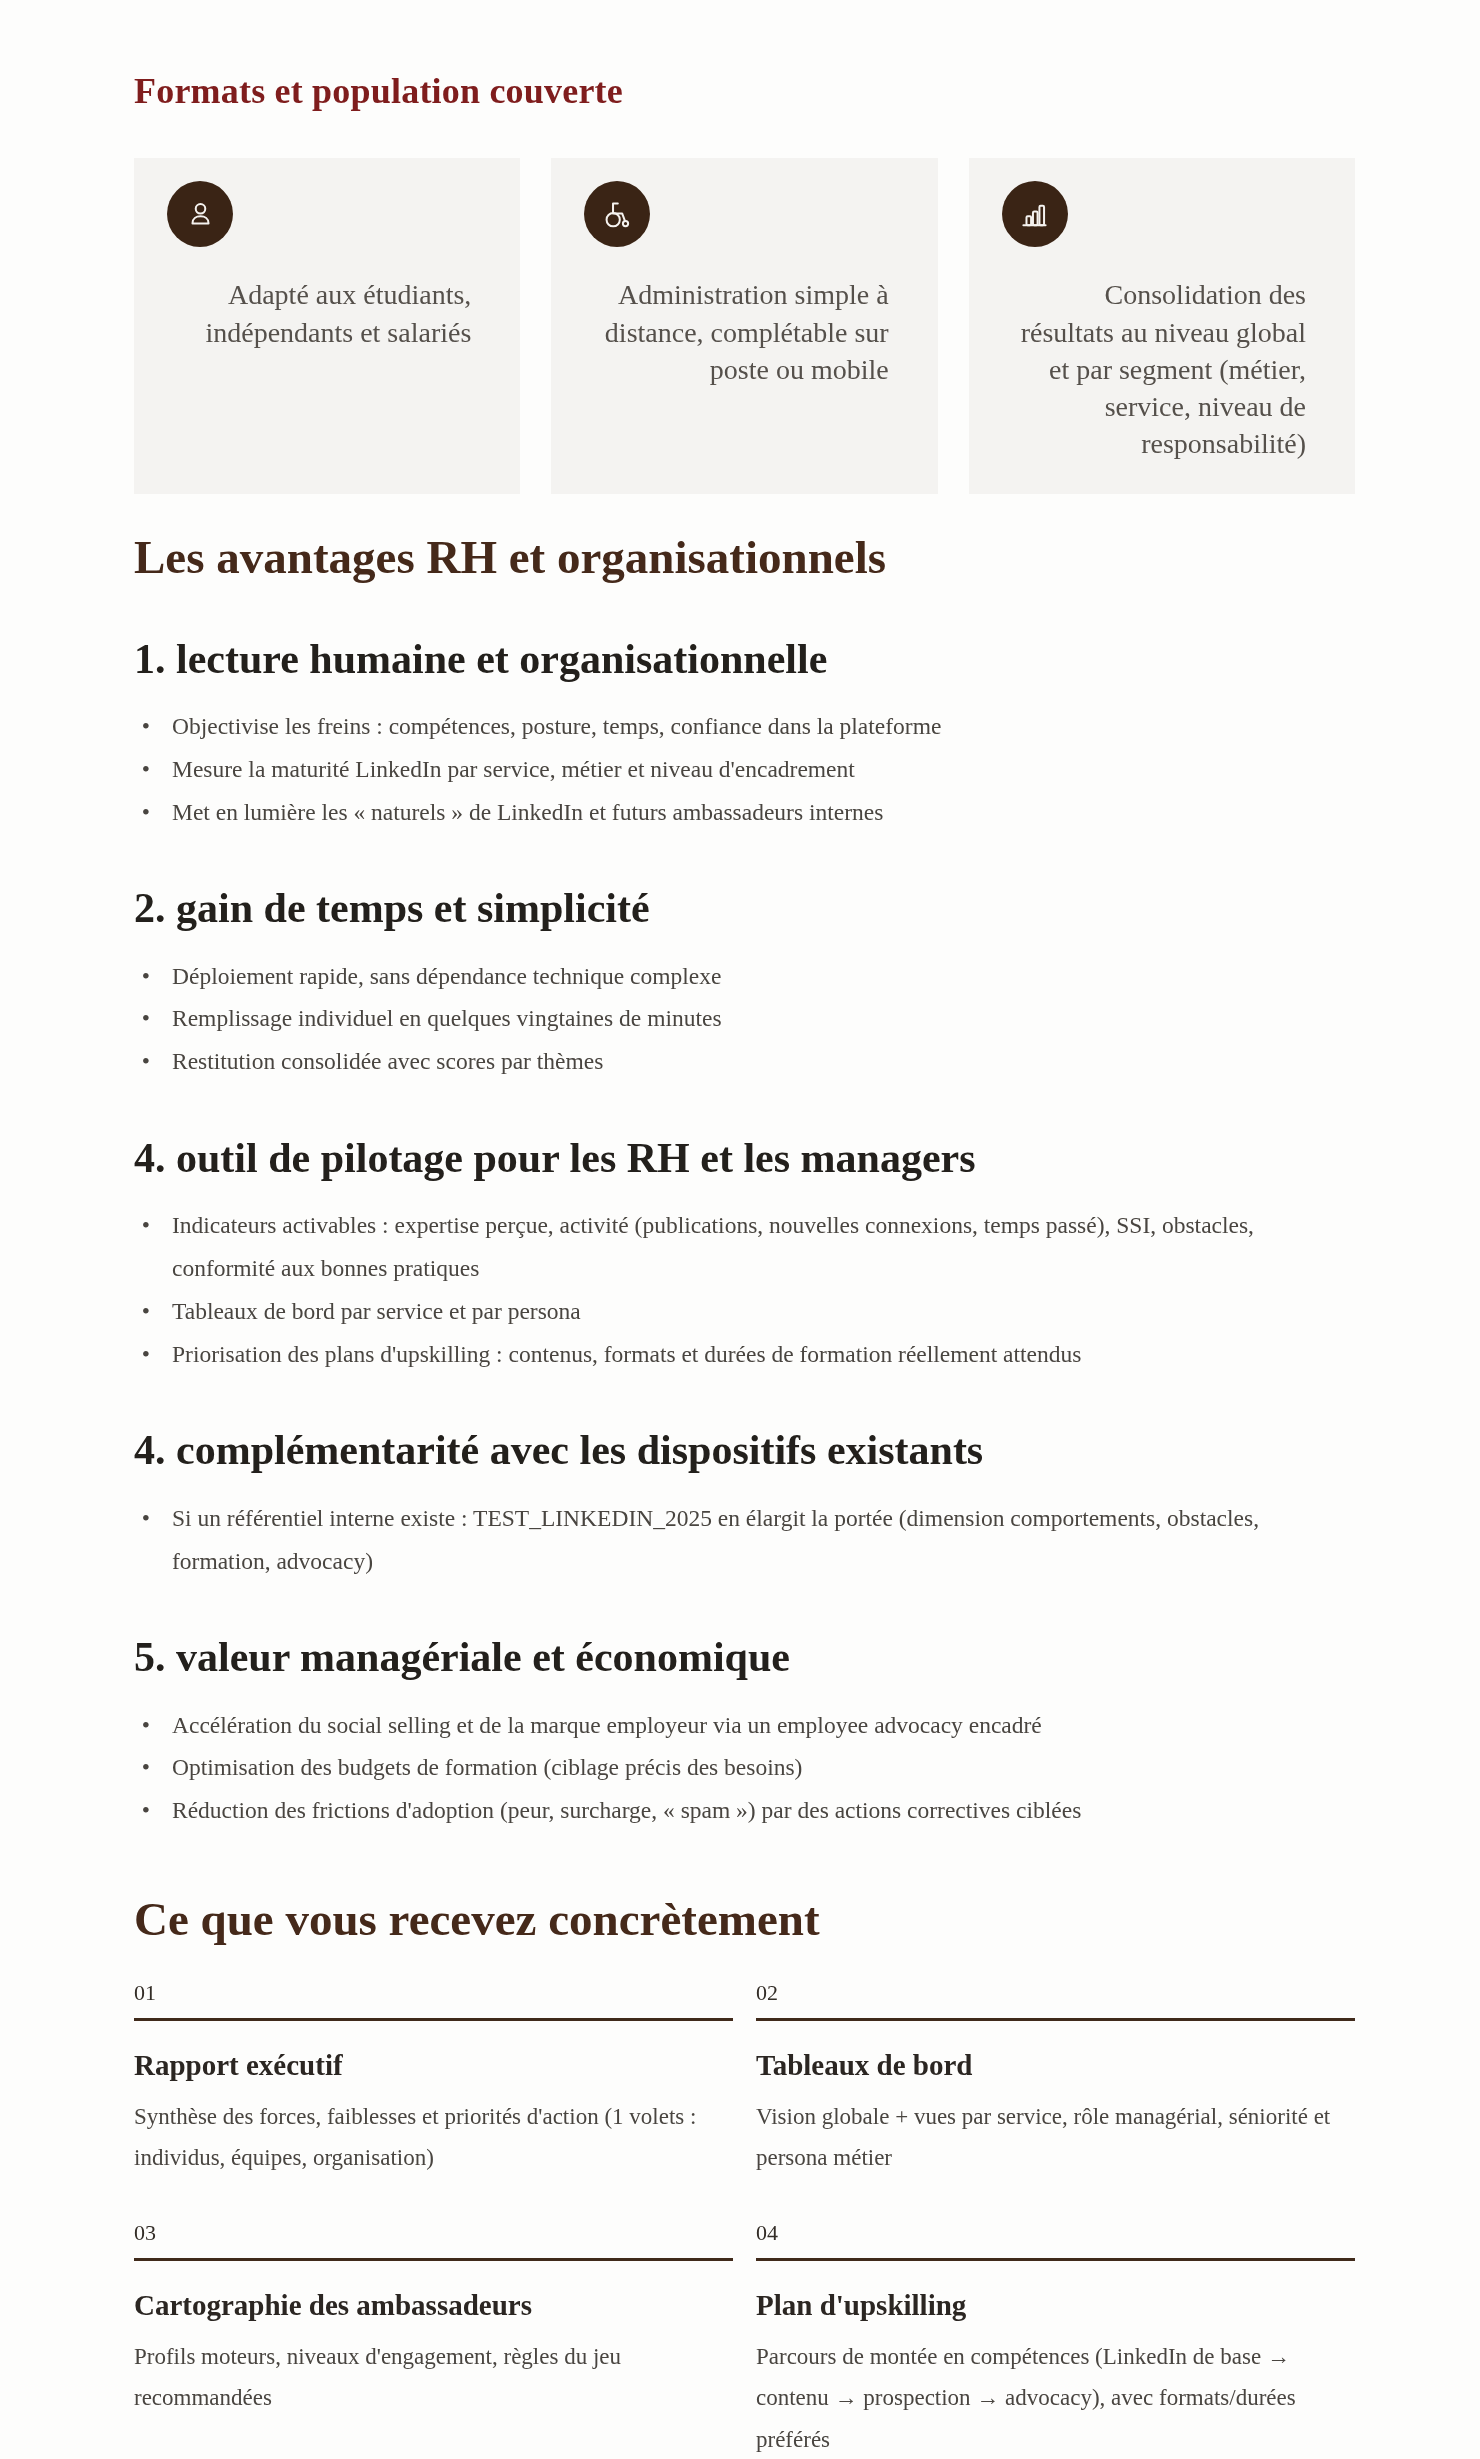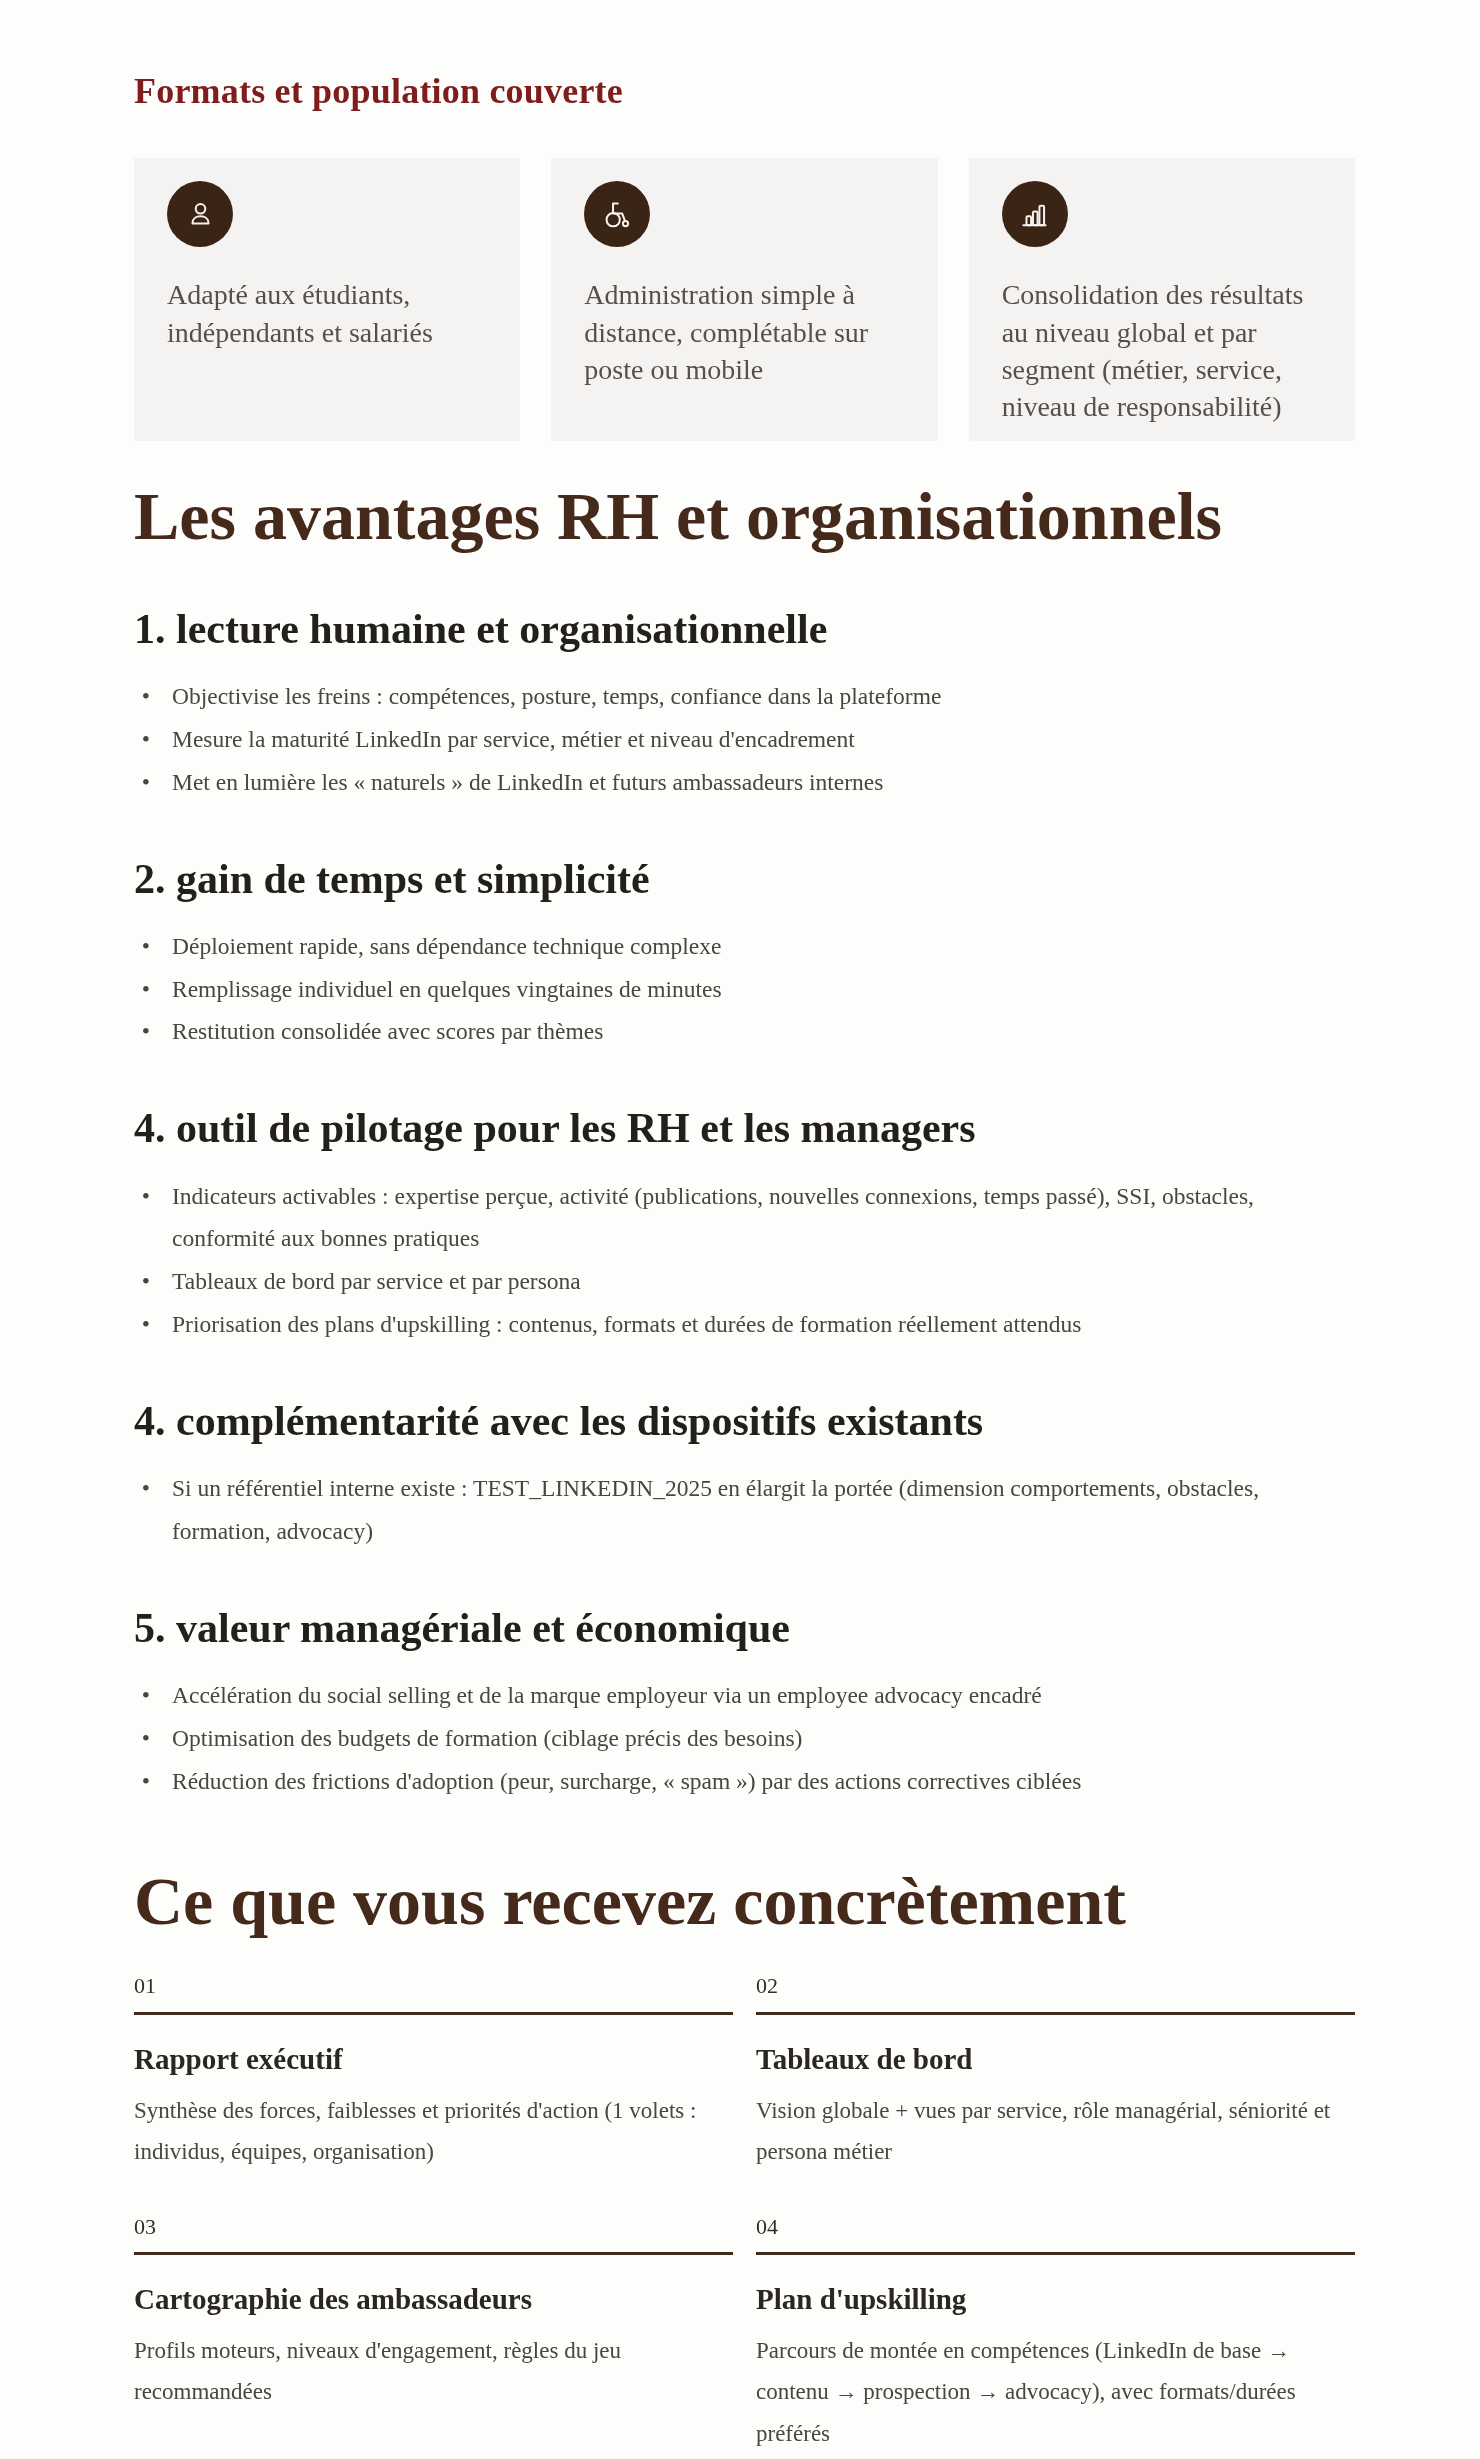--- a/index.html
+++ b/index.html
@@ -34,24 +34,25 @@
     border-radius: 50%;
     background: #3a2415;
     display: flex; align-items: center; justify-content: center;
     margin-bottom: 29px;
   }
   .circle svg { width: 37px; height: 37px; }
   .card p {
     font-size: 28px;
     line-height: 1.33;
     color: #55504b;
-    margin: 0;
+    margin: 16px;
+    text-align: right;
   }
   h2 {
-    font-size: 68px;
+    font-size: 47px;
     font-weight: 700;
     color: #45291a;
     line-height: 1.12;
     margin: 37px 0 0;
   }
   h2.second { margin-top: 61px; }
   h3 {
     font-size: 42px;
     font-weight: 600;
     color: #23201c;

